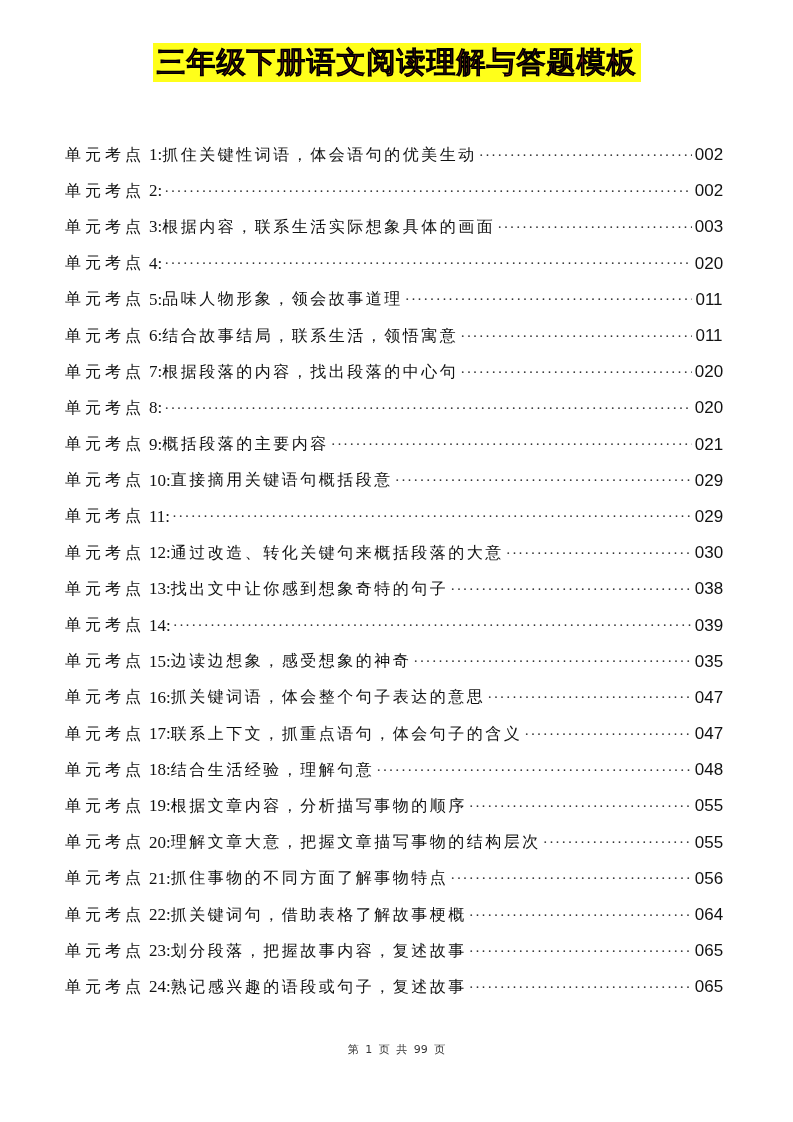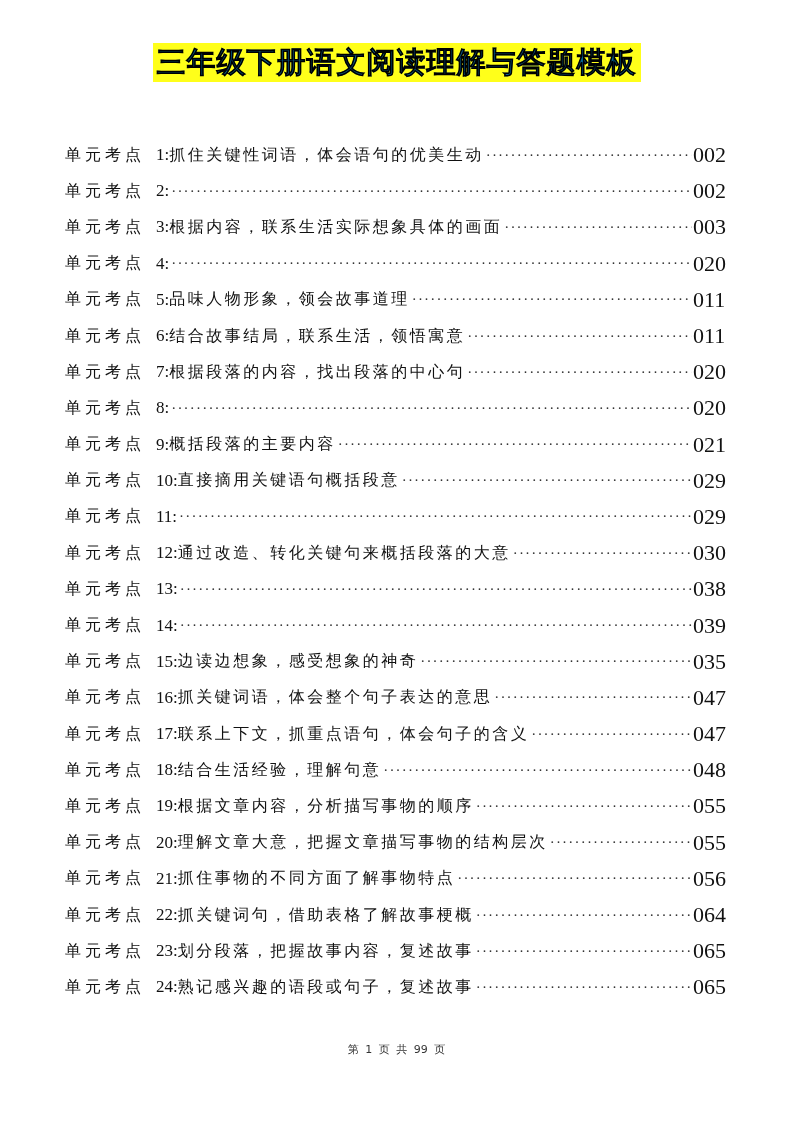--- a/index.html
+++ b/index.html
@@ -18,21 +18,21 @@
     .title-wrap {
       position: absolute;
       top: 43px;
       left: 0;
       width: 793px;
       text-align: center;
     }
     .title {
       display: inline-block;
       background: #ffff1a;
-      color: #0369a1;
+      color: #7f1d1d;
       font-family: "DejaVu Sans", "Liberation Sans", sans-serif;
       font-weight: bold;
       font-size: 29px;
       line-height: 39px;
       height: 39px;
       padding: 0 4px;
       letter-spacing: 1px;
       -webkit-text-stroke: 0.6px #000;
     }
     .toc {
@@ -46,21 +46,21 @@
     }
     .toc-row {
       height: 36.2px;
       display: flex;
       align-items: center;
       font-size: 16px;
       white-space: nowrap;
     }
     .toc-prefix {
       letter-spacing: 4px;
-      margin-right: 11px;
+      margin-right: 4px;
     }
     .toc-num {
       font-family: "Liberation Serif", "DejaVu Serif", serif;
       font-size: 17px;
     }
     .toc-title {
       letter-spacing: 2.5px;
     }
     .toc-dots {
       flex: 1 1 auto;
@@ -68,22 +68,22 @@
       margin: 0 1px 0 2px;
       color: #333;
       font-family: "Liberation Serif", serif;
       font-size: 15px;
       letter-spacing: 1.2px;
     }
     .toc-dots::before {
       content: "································································································································";
     }
     .toc-page {
-      font-family: Liberation Serif, serif;
-      font-size: 22px;
+      font-family: Liberation Sans, sans-serif;
+      font-size: 17px;
       min-width: 32px;
       text-align: center;
     }
     .footer {
       position: absolute;
       top: 1042px;
       left: 0;
       width: 793px;
       text-align: center;
       font-family: "DejaVu Sans", "Liberation Sans", sans-serif;
@@ -176,20 +176,21 @@
     <li class="toc-row">
       <span class="toc-prefix">单元考点</span>
       <span class="toc-num">12:</span>
       <span class="toc-title"> 通过改造、转化关键句来概括段落的大意</span>
       <span class="toc-dots"></span>
       <span class="toc-page">030</span>
     </li>
     <li class="toc-row">
       <span class="toc-prefix">单元考点</span>
       <span class="toc-num">13:</span>
+      <span class="toc-title">找出文中让你感到想象奇特的句子</span>
       <span class="toc-dots"></span>
       <span class="toc-page">038</span>
     </li>
     <li class="toc-row">
       <span class="toc-prefix">单元考点</span>
       <span class="toc-num">14:</span>
       <span class="toc-dots"></span>
       <span class="toc-page">039</span>
     </li>
     <li class="toc-row">

